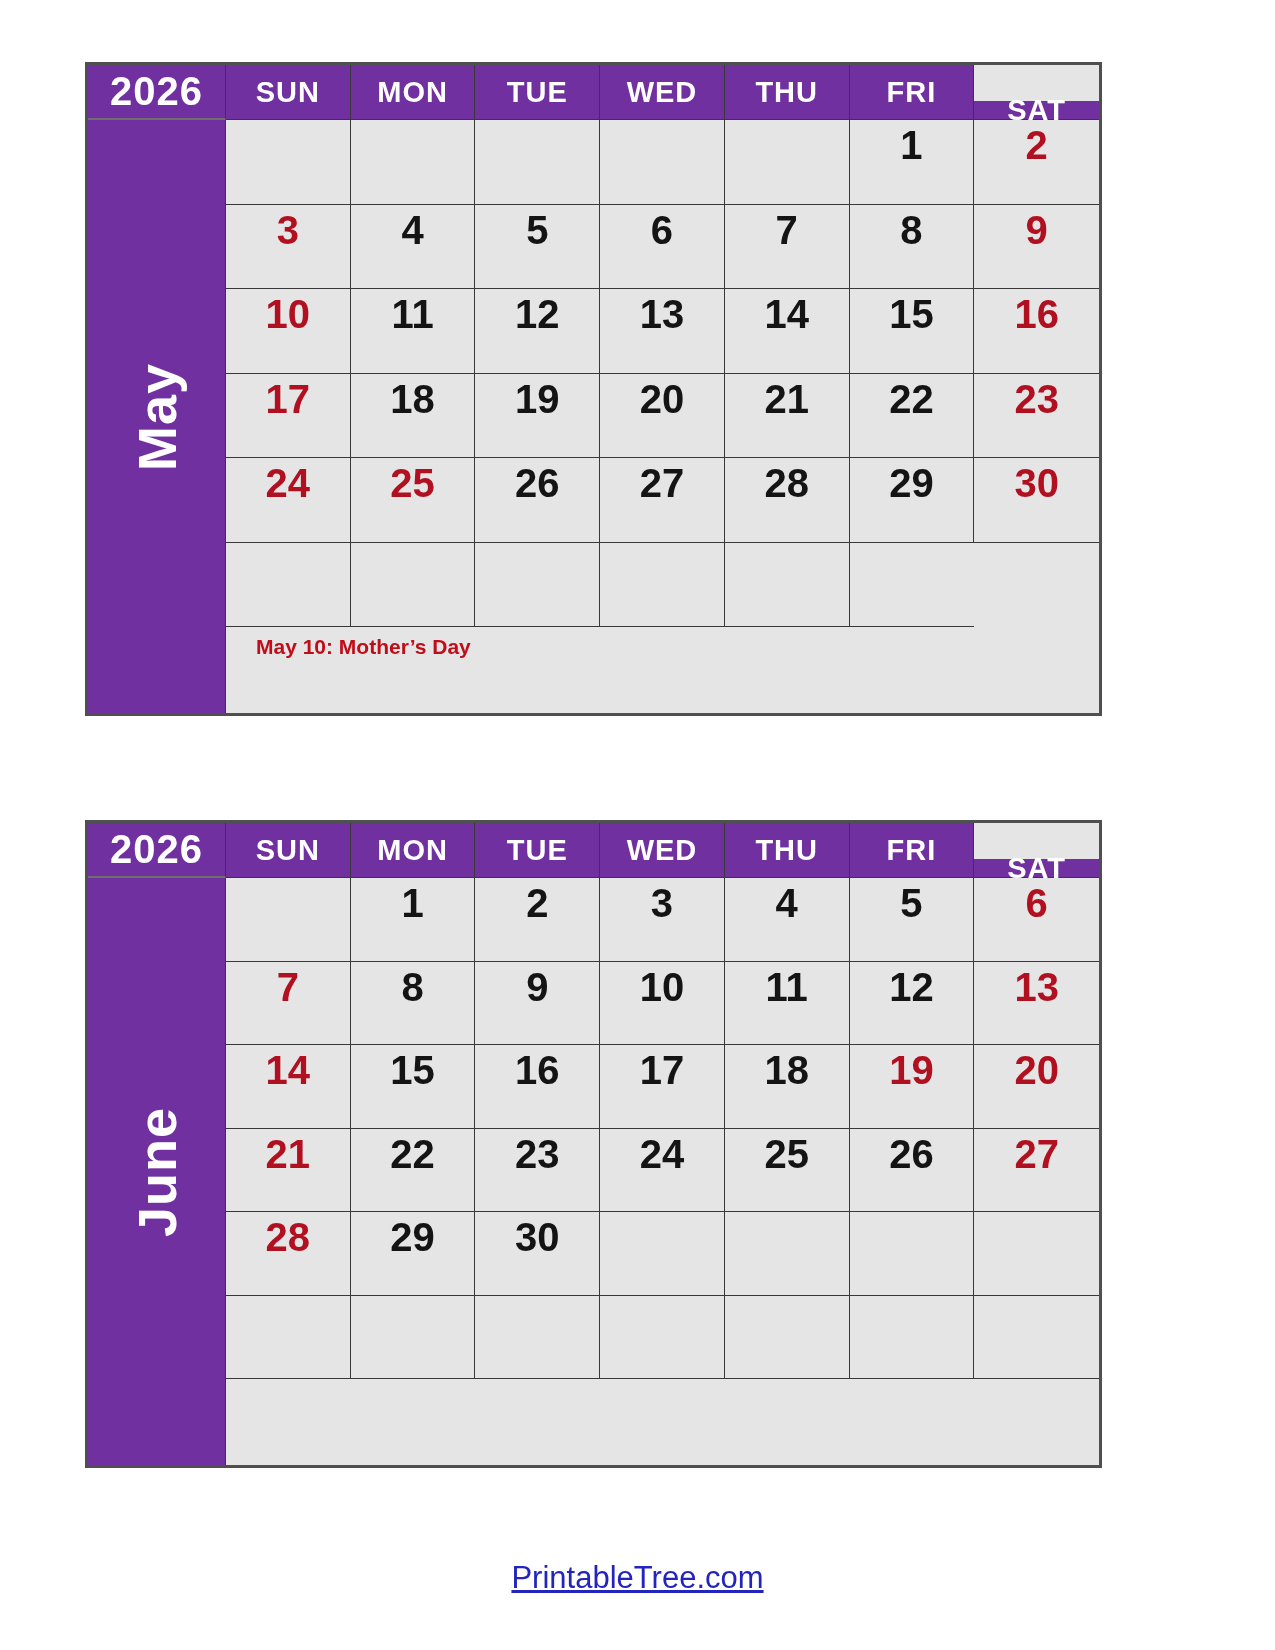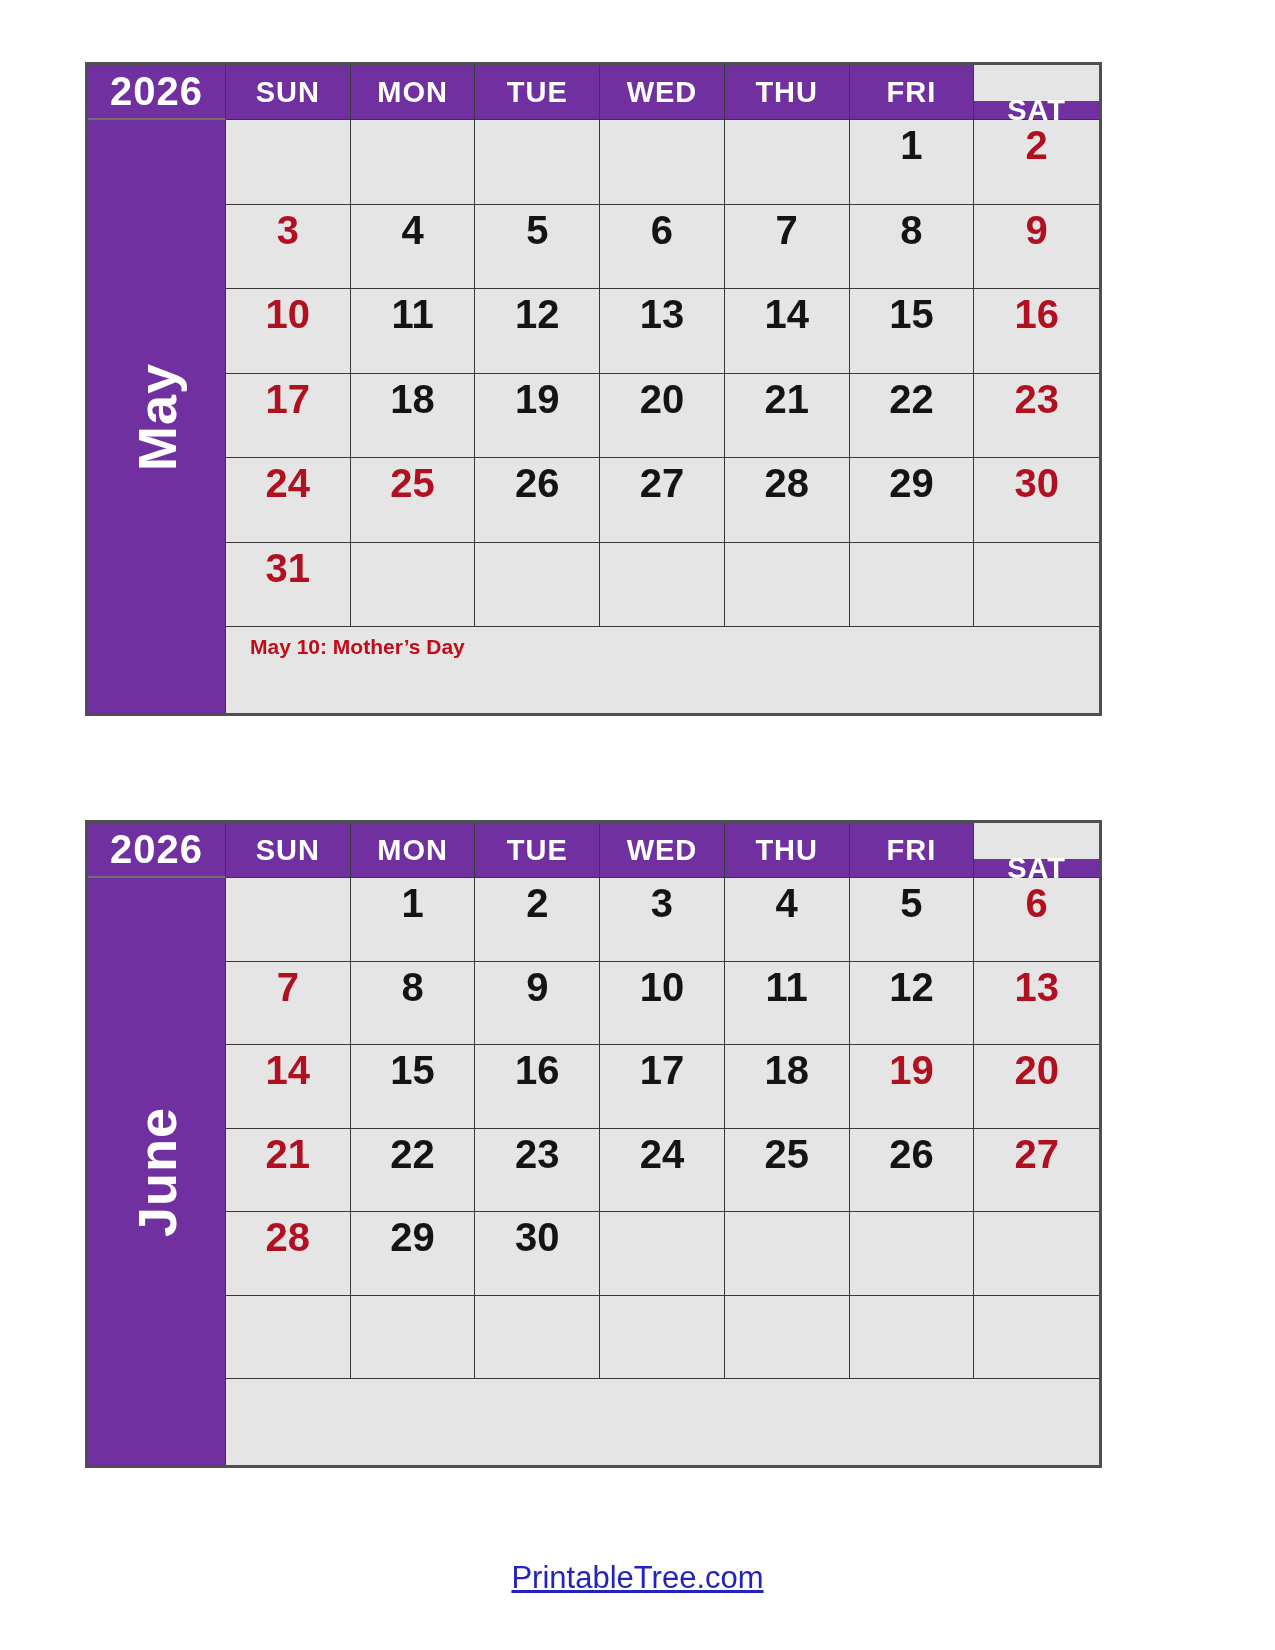--- a/index.html
+++ b/index.html
@@ -61,21 +61,21 @@
     border-bottom:1px solid var(--line);
     text-align:center;
     padding-top:5px;
     font-size:40px;font-weight:bold;color:var(--ink);
     line-height:1.0;
   }
   .date-cell.c7{border-right:none;}
   .date-cell.red{color:var(--red);}
   .holiday-notes{
     grid-column:2 / -1;grid-row:8;
-    padding:6px 10px 0 24px;
+    padding:6px 10px 0 30px;
   }
   .holiday-line{
     color:var(--note-red);
     font-size:21px;font-weight:bold;line-height:1.32;
     white-space:pre-wrap;
   }
   .footer{
     position:absolute;left:0;top:1560px;width:100%;
     text-align:center;
   }
@@ -129,21 +129,20 @@
     <div class="date-cell">21</div>
     <div class="date-cell">22</div>
     <div class="date-cell c7 red">23</div>
     <div class="date-cell red">24</div>
     <div class="date-cell red">25</div>
     <div class="date-cell">26</div>
     <div class="date-cell">27</div>
     <div class="date-cell">28</div>
     <div class="date-cell">29</div>
     <div class="date-cell c7 red">30</div>
-    <div class="date-cell red">31</div>
     <div class="date-cell"></div>
     <div class="date-cell"></div>
     <div class="date-cell"></div>
     <div class="date-cell"></div>
     <div class="date-cell"></div>
     <div class="date-cell c7"></div>
     <div class="holiday-notes">
       <div class="holiday-line">May 10: Mother’s Day</div>
     </div>
 </section>

